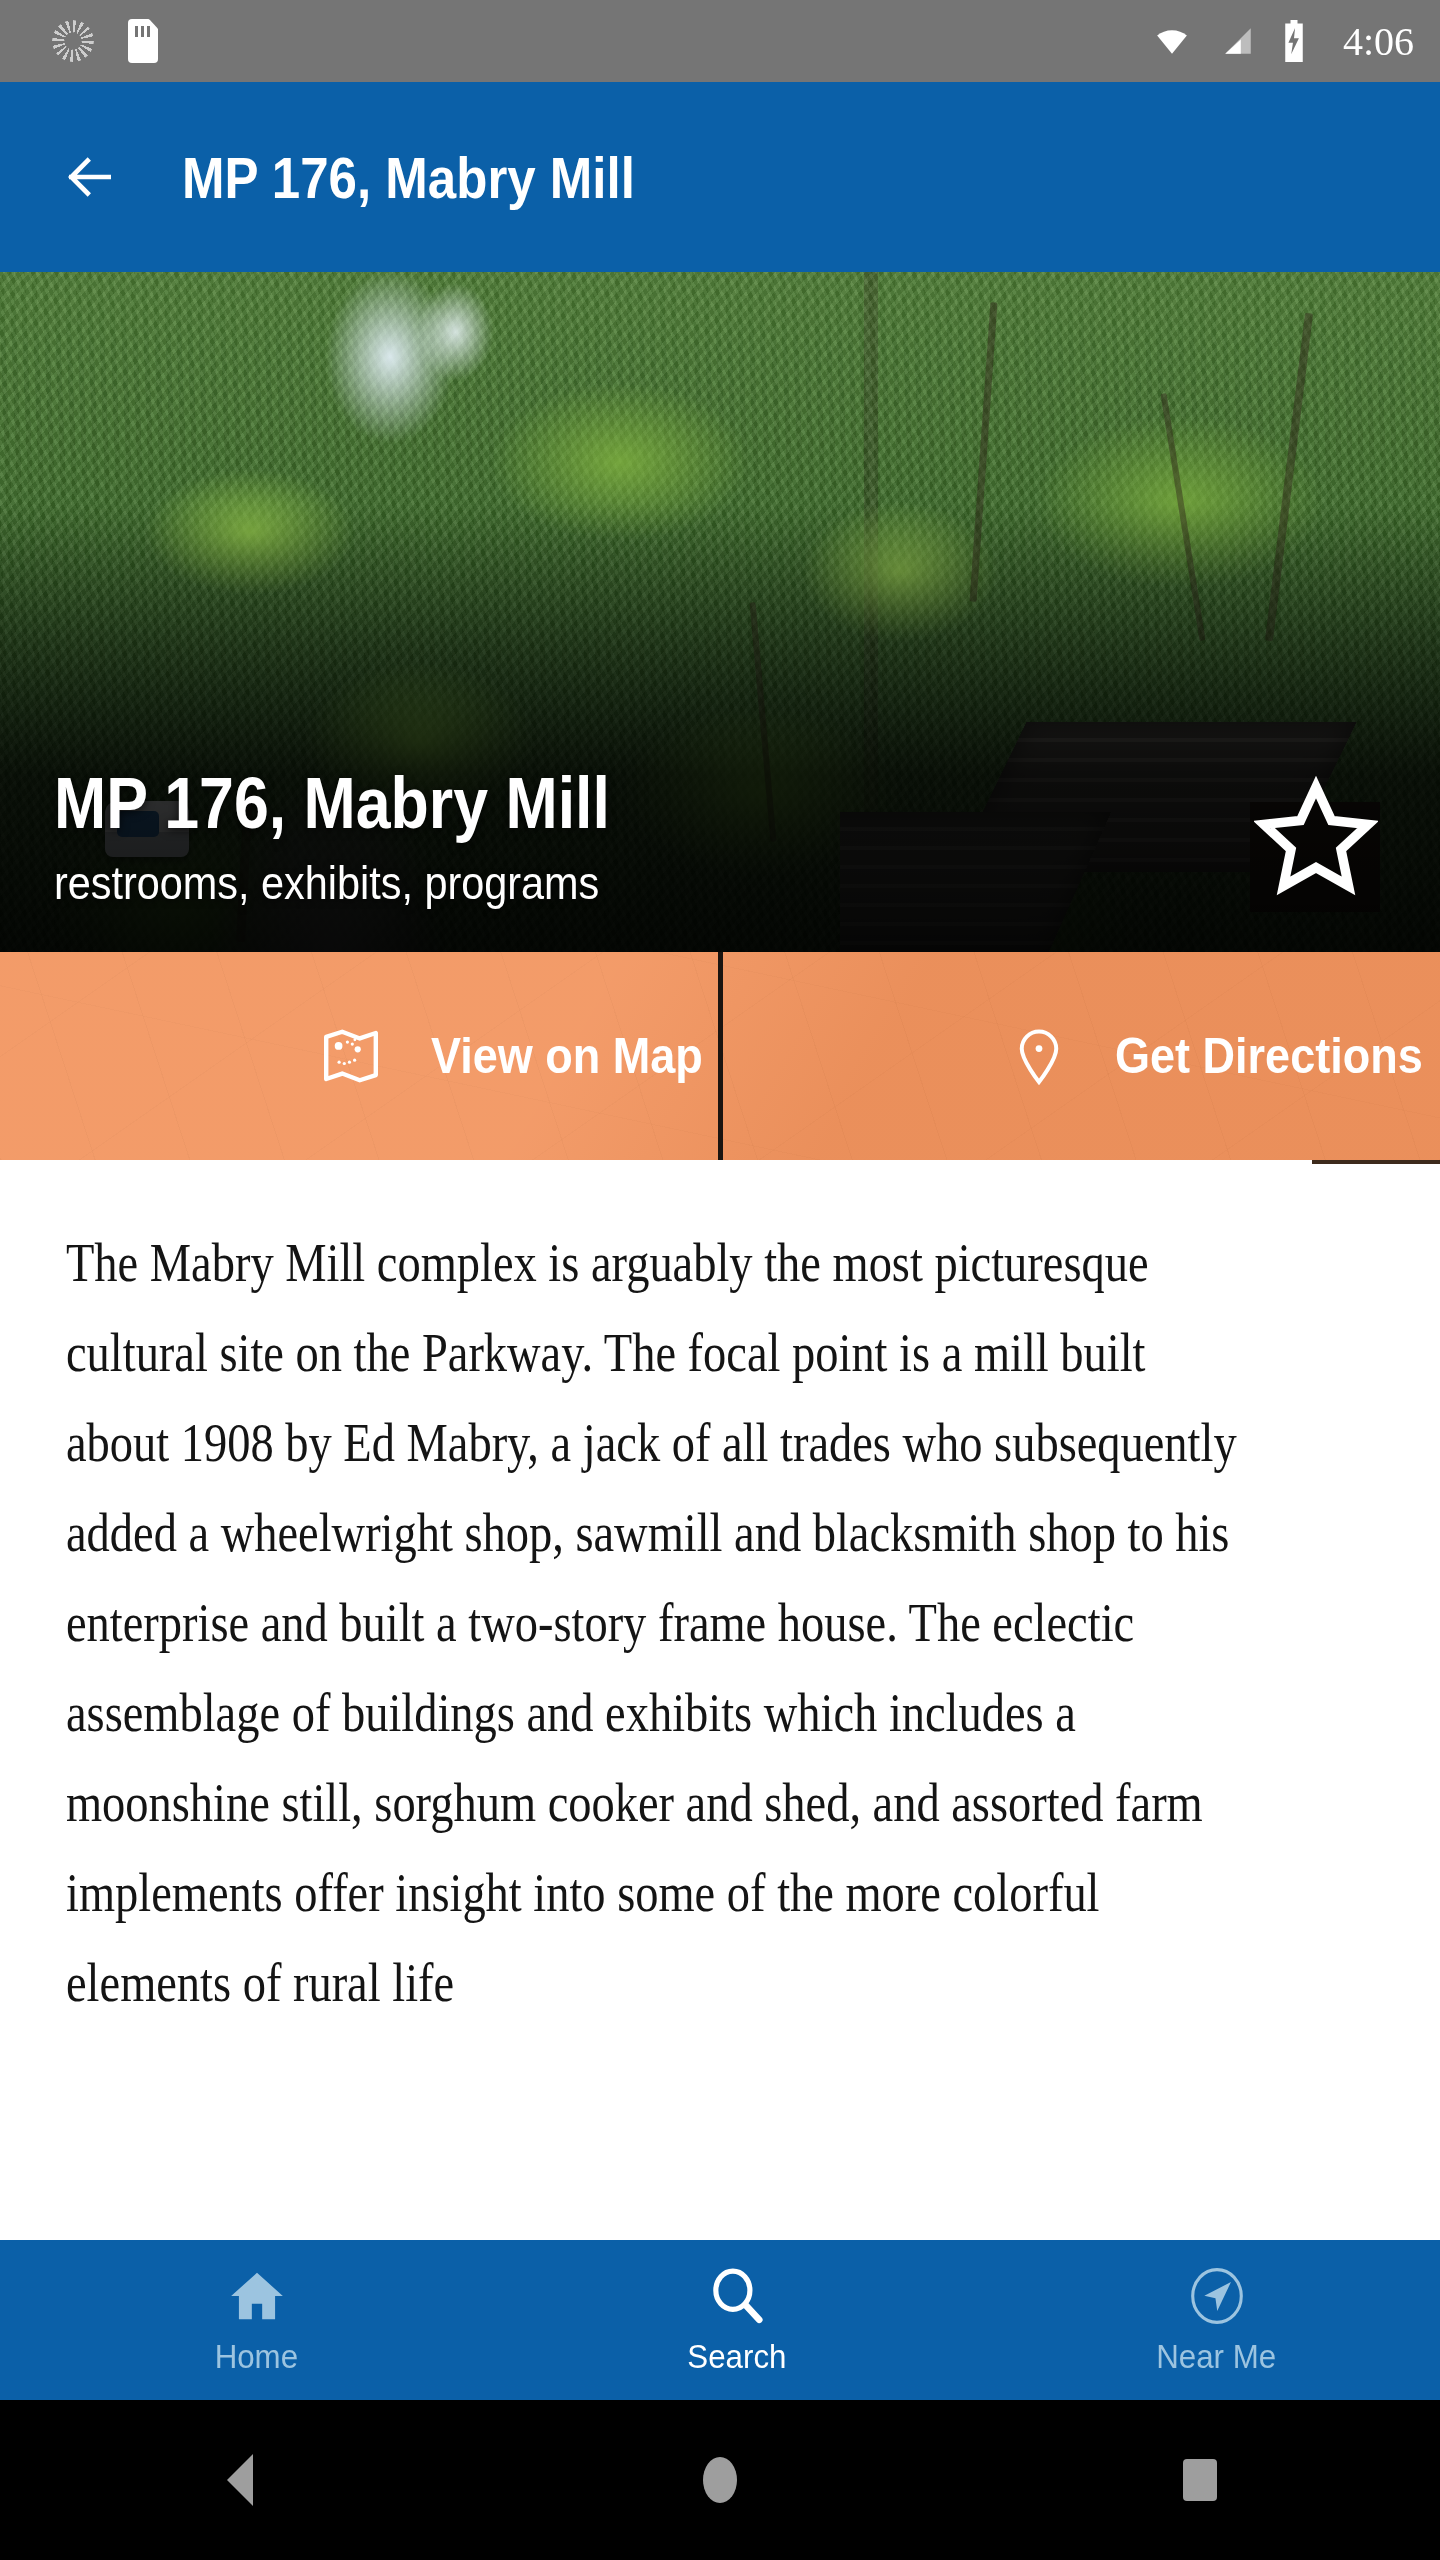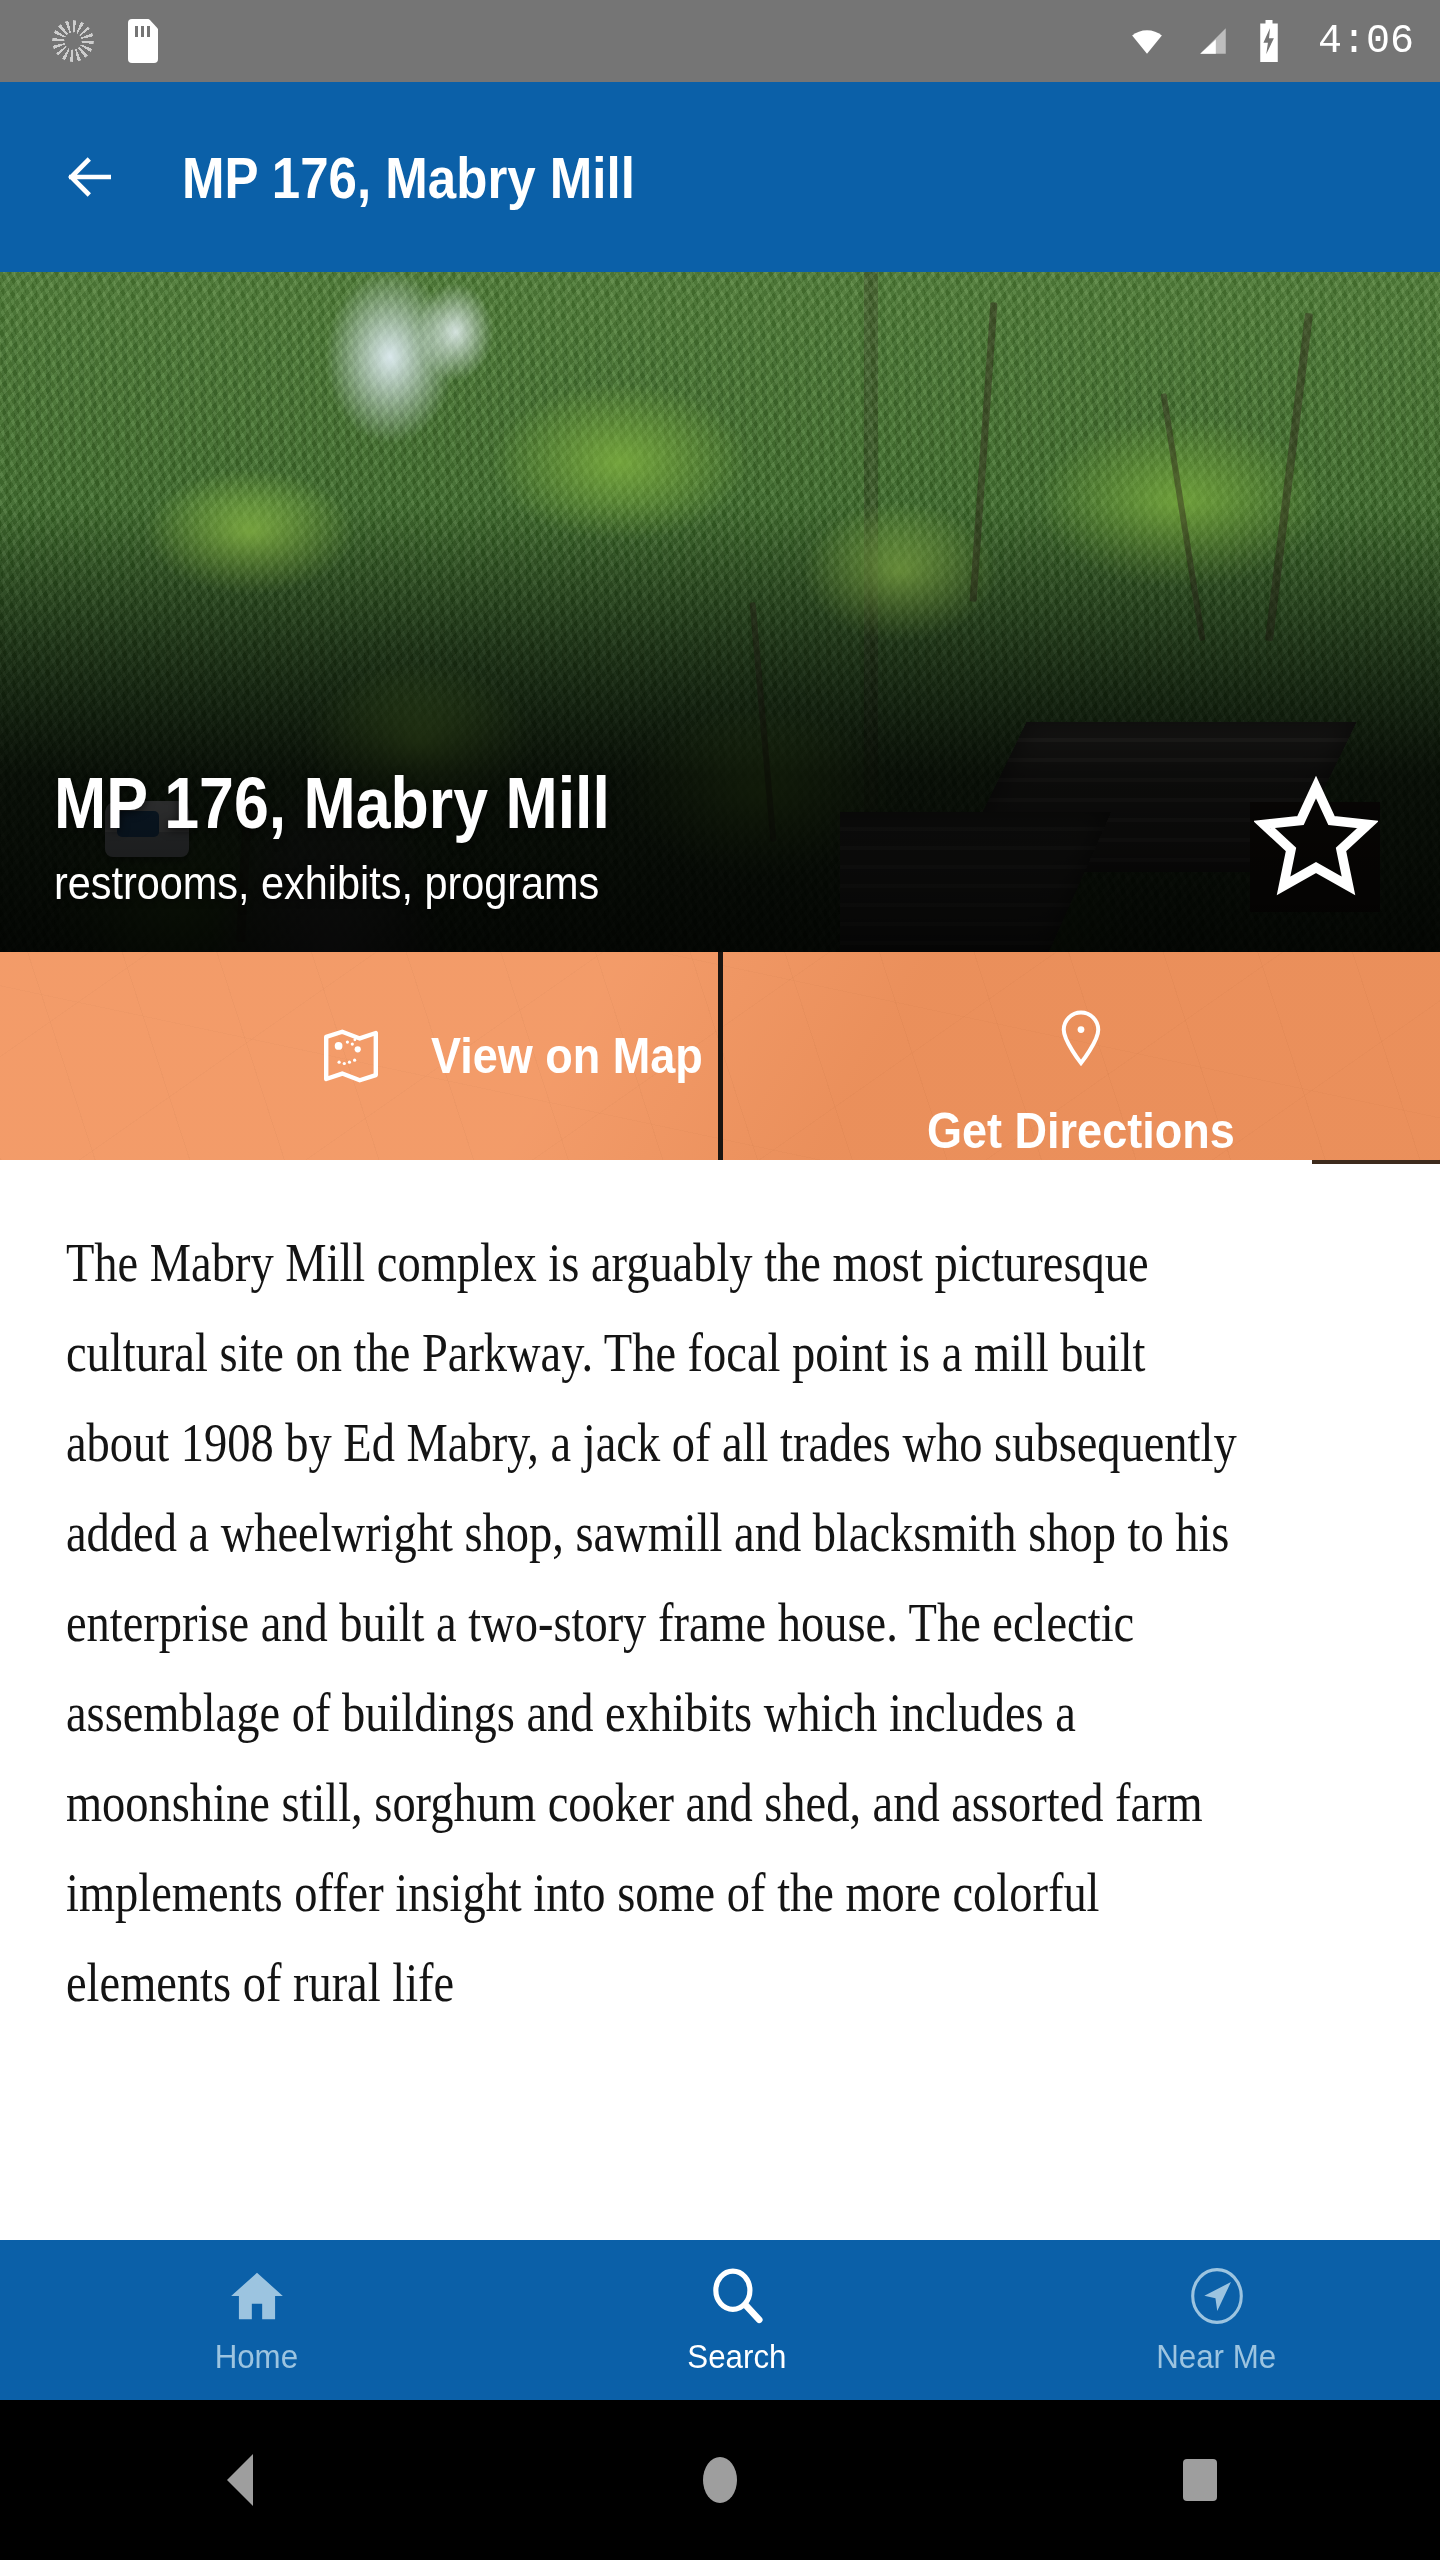--- a/index.html
+++ b/index.html
@@ -31,21 +31,21 @@
     display: flex;
     align-items: center;
     box-sizing: border-box;
     padding: 0 26px 0 52px;
   }
   .sb-left { display: flex; align-items: center; gap: 34px; }
   .sb-right { margin-left: auto; display: flex; align-items: center; gap: 22px; }
   .sb-time {
     color: #ffffff;
     font-size: 40px;
-    font-family: Liberation Mono, monospace;
+    font-family: Liberation Serif, serif;
     letter-spacing: 0px;
     margin-left: 14px;
   }
   .icon-spinner {
     width: 42px; height: 42px;
     border-radius: 50%;
     background:
       repeating-conic-gradient(from 0deg, rgba(255,255,255,.85) 0deg 9deg, rgba(255,255,255,0) 9deg 22.5deg);
     -webkit-mask: radial-gradient(circle, transparent 28%, #000 30%, #000 100%);
             mask: radial-gradient(circle, transparent 28%, #000 30%, #000 100%);
@@ -256,21 +256,21 @@
   }
   .action-btn {
     flex: 1 1 50%;
     display: flex;
     align-items: center;
     justify-content: flex-end;
     gap: 34px;
     cursor: pointer;
     position: relative;
   }
-  .action-btn + .action-btn { border-left: 5px solid #1a1410; flex-direction: column; }
+  .action-btn + .action-btn { border-left: 5px solid #1a1410; }
   .action-label {
     color: #ffffff;
     font-size: 50px;
     font-weight: bold;
     font-family: "Liberation Sans Narrow", "Liberation Sans", sans-serif;
     transform: scaleX(0.9);
     white-space: nowrap;
   }
   .action-icon { width: 62px; height: 62px; flex: 0 0 auto; }
   .action-icon.pin { width: 50px; height: 62px; }

